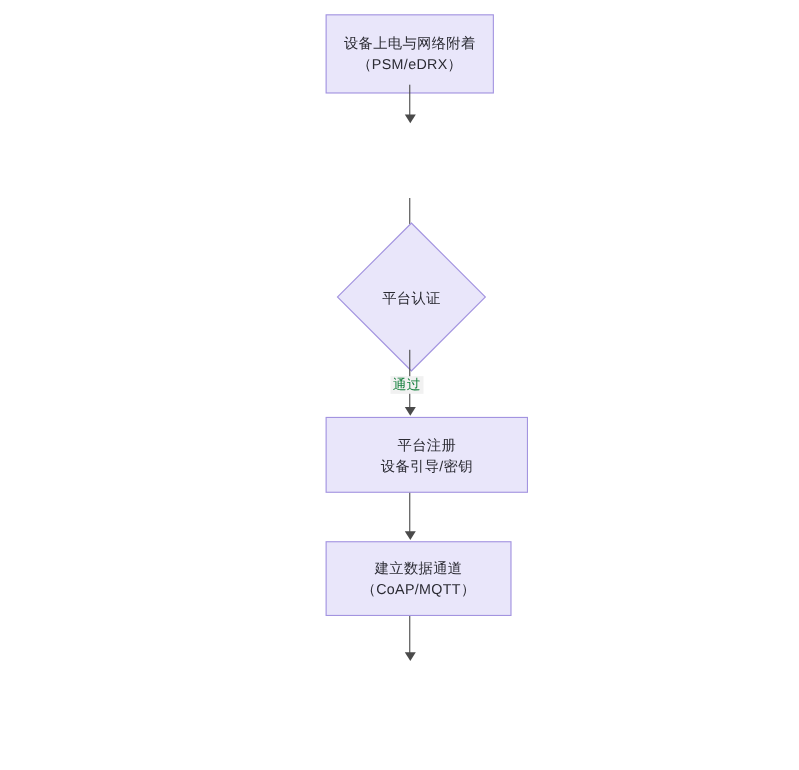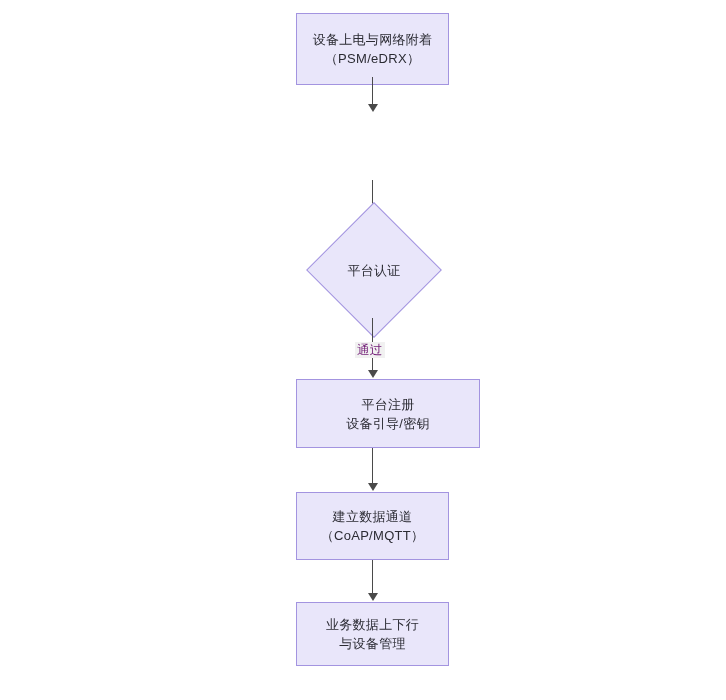--- a/index.html
+++ b/index.html
@@ -73,21 +73,21 @@
     width: 0;
     height: 0;
     border-left: 5px solid transparent;
     border-right: 5px solid transparent;
     border-top: 8px solid #4a4a4a;
   }
   .edge-label {
     position: absolute;
     font-size: 12.5px;
     line-height: 16px;
-    color: #701a75;
+    color: #15803d;
     background: #f1f1f1;
     padding: 0 2px;
     white-space: nowrap;
     letter-spacing: 0.3px;
   }
 </style>
 </head>
 <body>
 
 <div id="flow-canvas">
@@ -114,26 +114,22 @@
   <div class="arrowhead" style="left:367.5px; top:370px;"></div>
 
   <div class="node" style="left:296px; top:379px; width:184px; height:69px;">
     <span class="line">平台注册</span>
     <span class="line">设备引导/密钥</span>
   </div>
 
   <div class="edge" style="left:371.7px; top:448px; height:36px;"></div>
   <div class="arrowhead" style="left:367.5px; top:483px;"></div>
 
-  <div class="node" style="left:296px; top:492px; width:153px; height:68px;">
+  <div class="node" style="left:296px; top:492px; width:169px; height:68px;">
     <span class="line">建立数据通道</span>
     <span class="line">（CoAP/MQTT）</span>
   </div>
 
   <div class="edge" style="left:371.7px; top:560px; height:34px;"></div>
   <div class="arrowhead" style="left:367.5px; top:593px;"></div>
 
-  <div class="node" style="left:296px; top:602px; width:153px; height:64px;">
-    <span class="line">业务数据上下行</span>
-    <span class="line">与设备管理</span>
-  </div>
 
 </div>
 
 </body></html>

